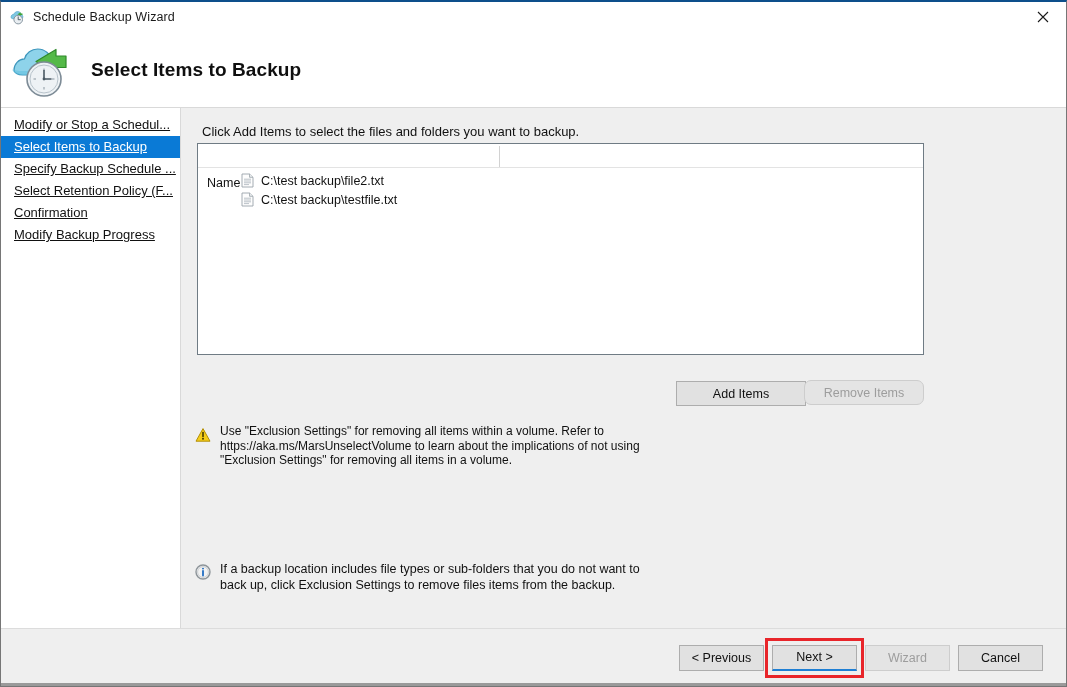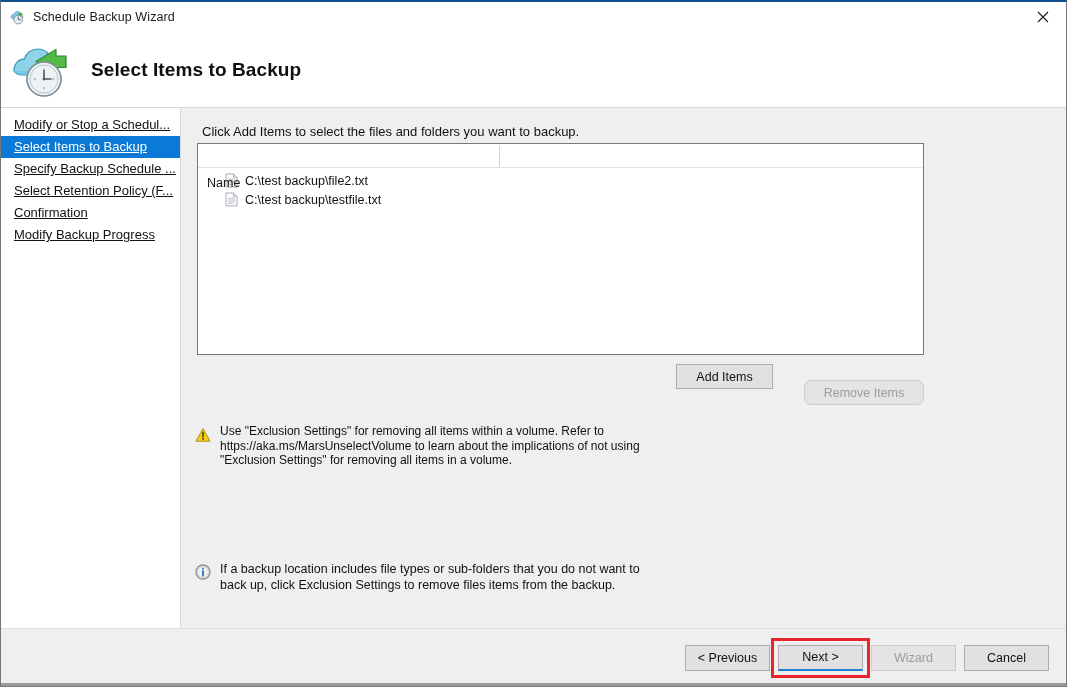--- a/index.html
+++ b/index.html
@@ -163,21 +163,21 @@
     margin-top: 28px;
   }
   #list-header .col-divider {
     position: absolute;
     left: 301px;
     top: 2px;
     width: 1px;
     height: 21px;
     background: #d2d2d2;
   }
-  #list-rows { padding-top: 3px; }
+  #list-rows { padding-top: 3px; padding-left: 16px; }
   .list-row {
     height: 19px;
     display: flex;
     align-items: center;
     padding-left: 27px;
     cursor: default;
   }
   .file-icon {
     width: 13px;
     height: 15px;
@@ -205,22 +205,22 @@
     user-select: none;
   }
   .btn.disabled {
     color: #9d9d9d;
     background: #e4e4e4;
     border-color: #cdcdcd;
   }
   #add-items-btn {
     position: absolute;
     left: 495px;
-    top: 256px;
-    width: 97px;
+    top: 273px;
+    width: 130px;
     height: 25px;
   }
   #remove-items-btn {
     position: absolute;
     left: 623px;
     top: 272px;
     width: 120px;
     height: 25px;
     border-radius: 7px;
   }
@@ -276,21 +276,21 @@
 
   
   #footer {
     height: 58px;
     min-height: 58px;
     background: #efefef;
     border-top: 1px solid #dcdcdc;
     display: flex;
     align-items: center;
     justify-content: flex-end;
-    padding-right: 17px;
+    padding-right: 23px;
     box-sizing: border-box;
     position: relative;
   }
   .footer-btn {
     width: 85px;
     height: 26px;
     margin-left: 8px;
     position: relative;
   }
   #next-btn-wrap {

